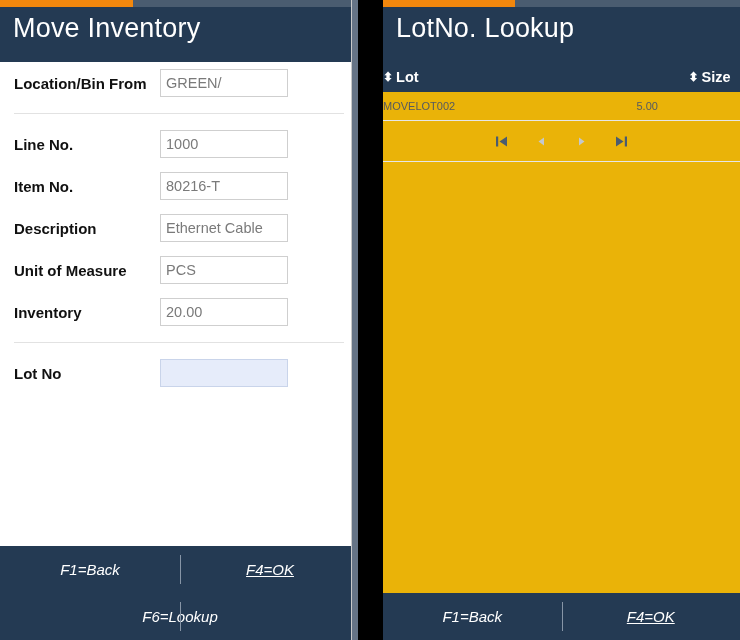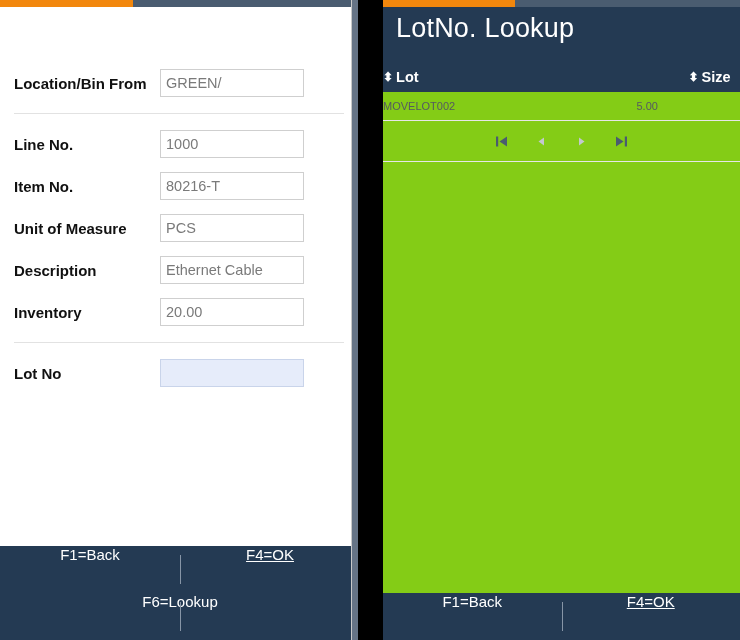--- a/index.html
+++ b/index.html
@@ -83,21 +83,21 @@
   }
   .field-label {
     font-size: 15px;
     font-weight: bold;
     color: #111111;
     width: 146px;
     flex: none;
     white-space: nowrap;
   }
   .field-input {
-    width: 144px;
+    width: 128px;
     height: 28px;
     box-sizing: border-box;
     border: 1px solid #cfcfcf;
     background: #ffffff;
     font-size: 14.5px;
     color: #7a7a7a;
     font-family: "Liberation Sans", sans-serif;
     padding: 0 5px;
     line-height: 26px;
     outline: none;
@@ -122,20 +122,22 @@
     background: #243a53;
     box-sizing: border-box;
   }
   .footer-left  { top: 546px; height: 94px; }
   .footer-right { top: 593px; height: 47px; }
 
   .footer-row {
     position: relative;
     height: 47px;
     display: flex;
+    align-items: center;
+    font-style: italic;
   }
   .footer-cell {
     flex: 1 1 50%;
     text-align: center;
     font-size: 15px;
     color: #ffffff;
     cursor: pointer;
     white-space: nowrap;
   }
   .footer-cell.link { text-decoration: underline; }
@@ -149,21 +151,21 @@
   }
   .footer-left .footer-divider.d1 { top: 9px; }
   .footer-left .footer-divider.d2 { top: 56px; }
 
   
   .table-wrap {
     position: absolute;
     top: 62px; left: 0;
     width: 357px;
     height: 531px;
-    background: #84cc16;
+    background: #eab308;
   }
   table.lookup {
     width: 100%;
     border-collapse: collapse;
     table-layout: fixed;
   }
   table.lookup thead th {
     background: #243a53;
     color: #ffffff;
     font-size: 14.5px;
@@ -242,20 +244,23 @@
 <body>
 
 <div class="screen">
 
   <div class="panel panel-left">
 
     <div class="accent-bar">
       <div class="accent-bar-fill" id="left-progress-fill" style="width: 37%; background: rgb(242, 135, 13);"></div>
     </div>
 
+    <div class="titlebar">
+      <div class="titlebar-text">Move Inventory</div>
+    </div>
 
     <div class="form-body">
 
       <div class="field-row">
         <div class="field-label">Location/Bin From</div>
         <input class="field-input" type="text" readonly="" value="GREEN/" style="">
       </div>
 
       <div class="divider"></div>
 
@@ -263,27 +268,27 @@
         <div class="field-label">Line No.</div>
         <input class="field-input" type="text" readonly="" value="1000" style="">
       </div>
 
       <div class="field-row">
         <div class="field-label">Item No.</div>
         <input class="field-input" type="text" readonly="" value="80216-T" style="">
       </div>
 
       <div class="field-row">
+        <div class="field-label">Description</div>
+        <input class="field-input" type="text" readonly="" value="Ethernet Cable" style="">
+      </div>
+
+      <div class="field-row">
         <div class="field-label">Unit of Measure</div>
         <input class="field-input" type="text" readonly="" value="PCS" style="">
-      </div>
-
-      <div class="field-row">
-        <div class="field-label">Description</div>
-        <input class="field-input" type="text" readonly="" value="Ethernet Cable" style="">
       </div>
 
       <div class="field-row">
         <div class="field-label">Inventory</div>
         <input class="field-input" type="text" readonly="" value="20.00" style="">
       </div>
 
       <div class="divider"></div>
 
       <div class="field-row">

